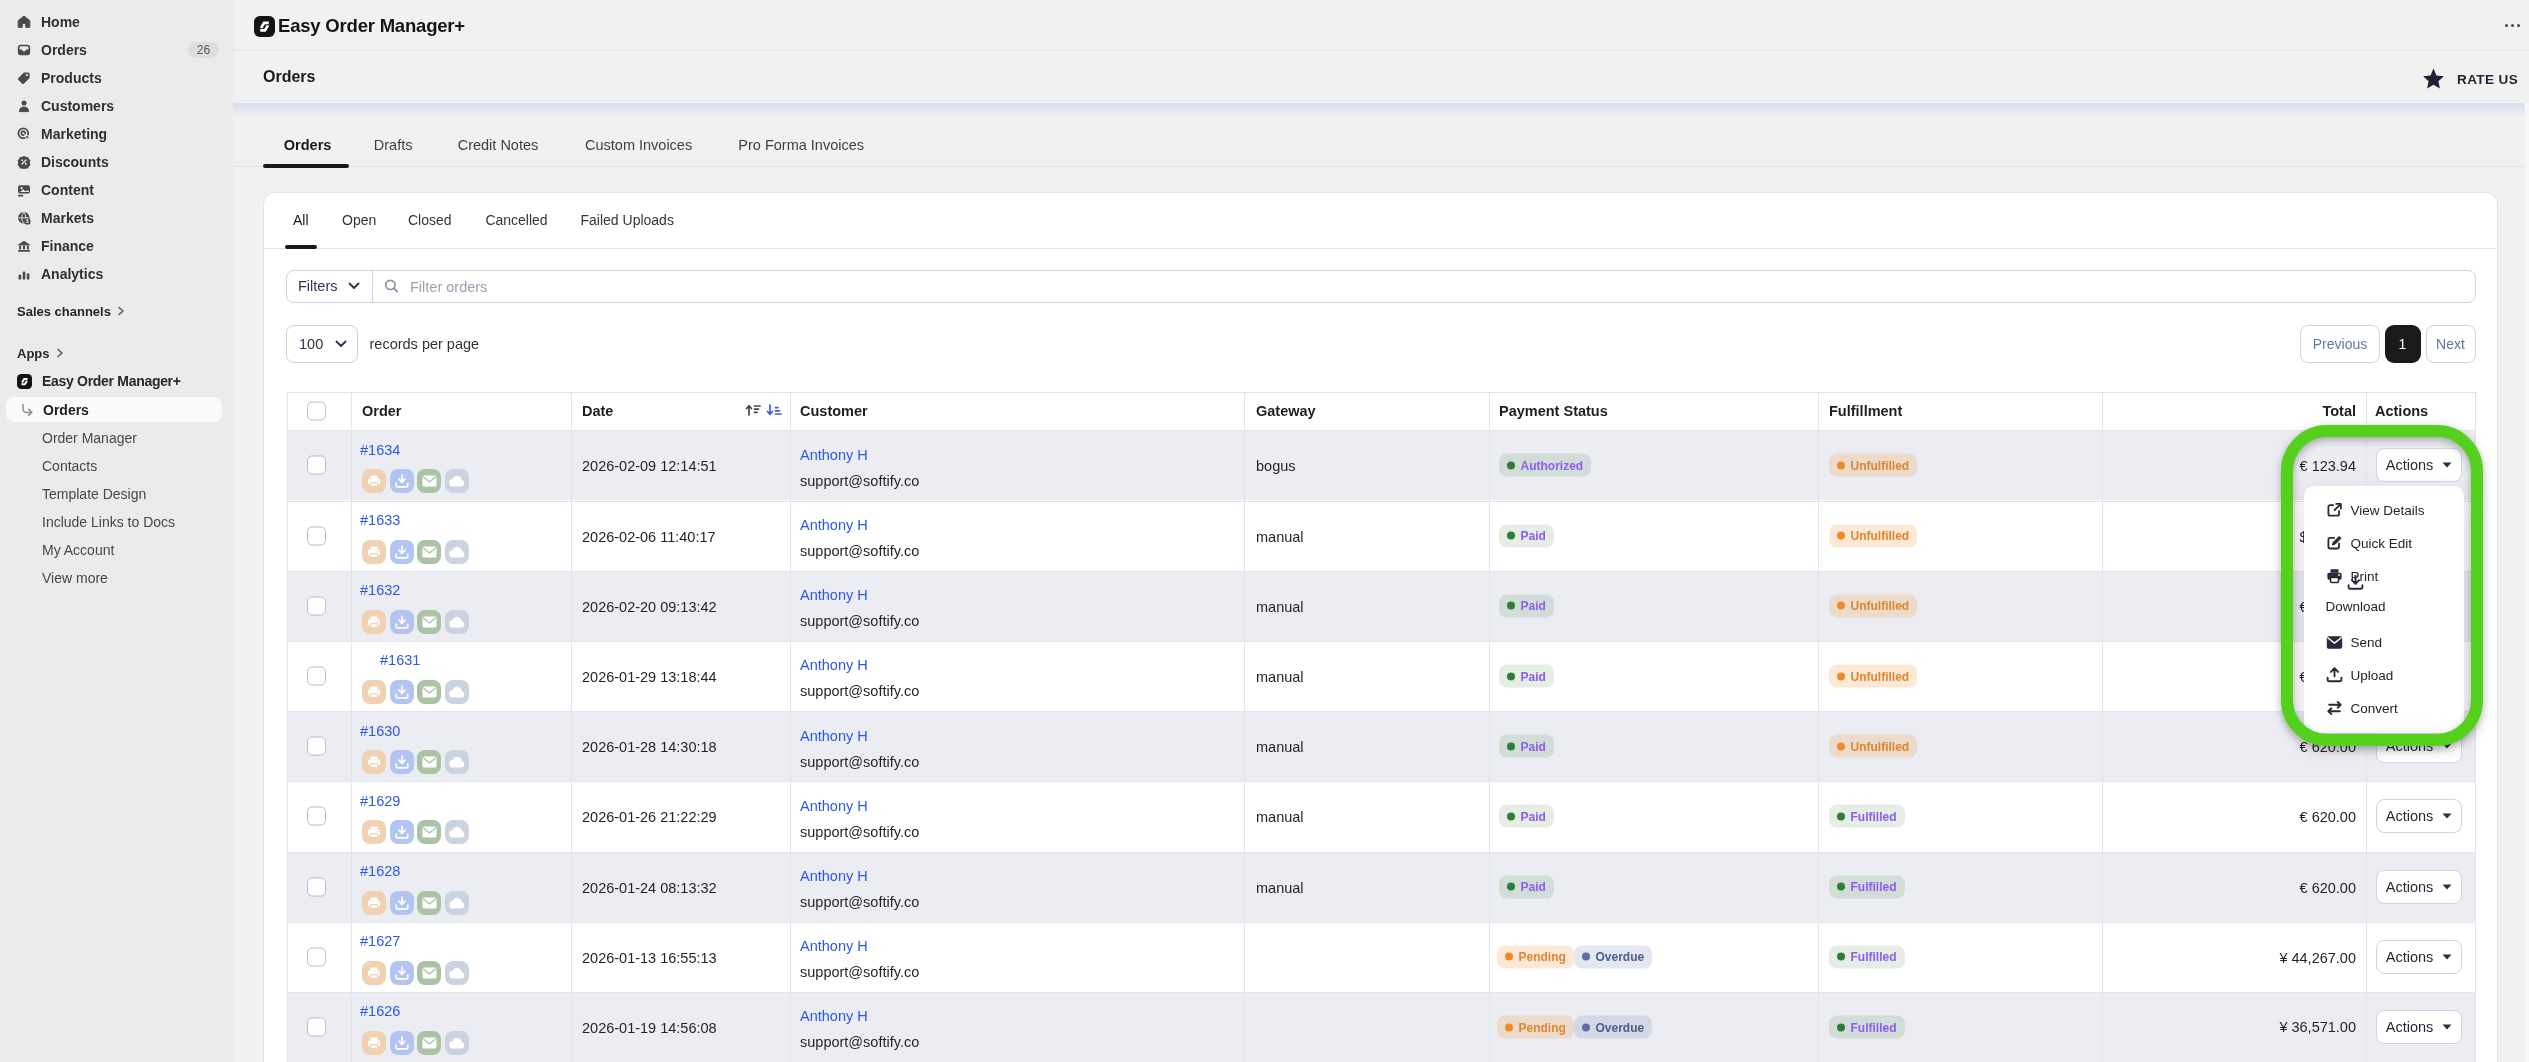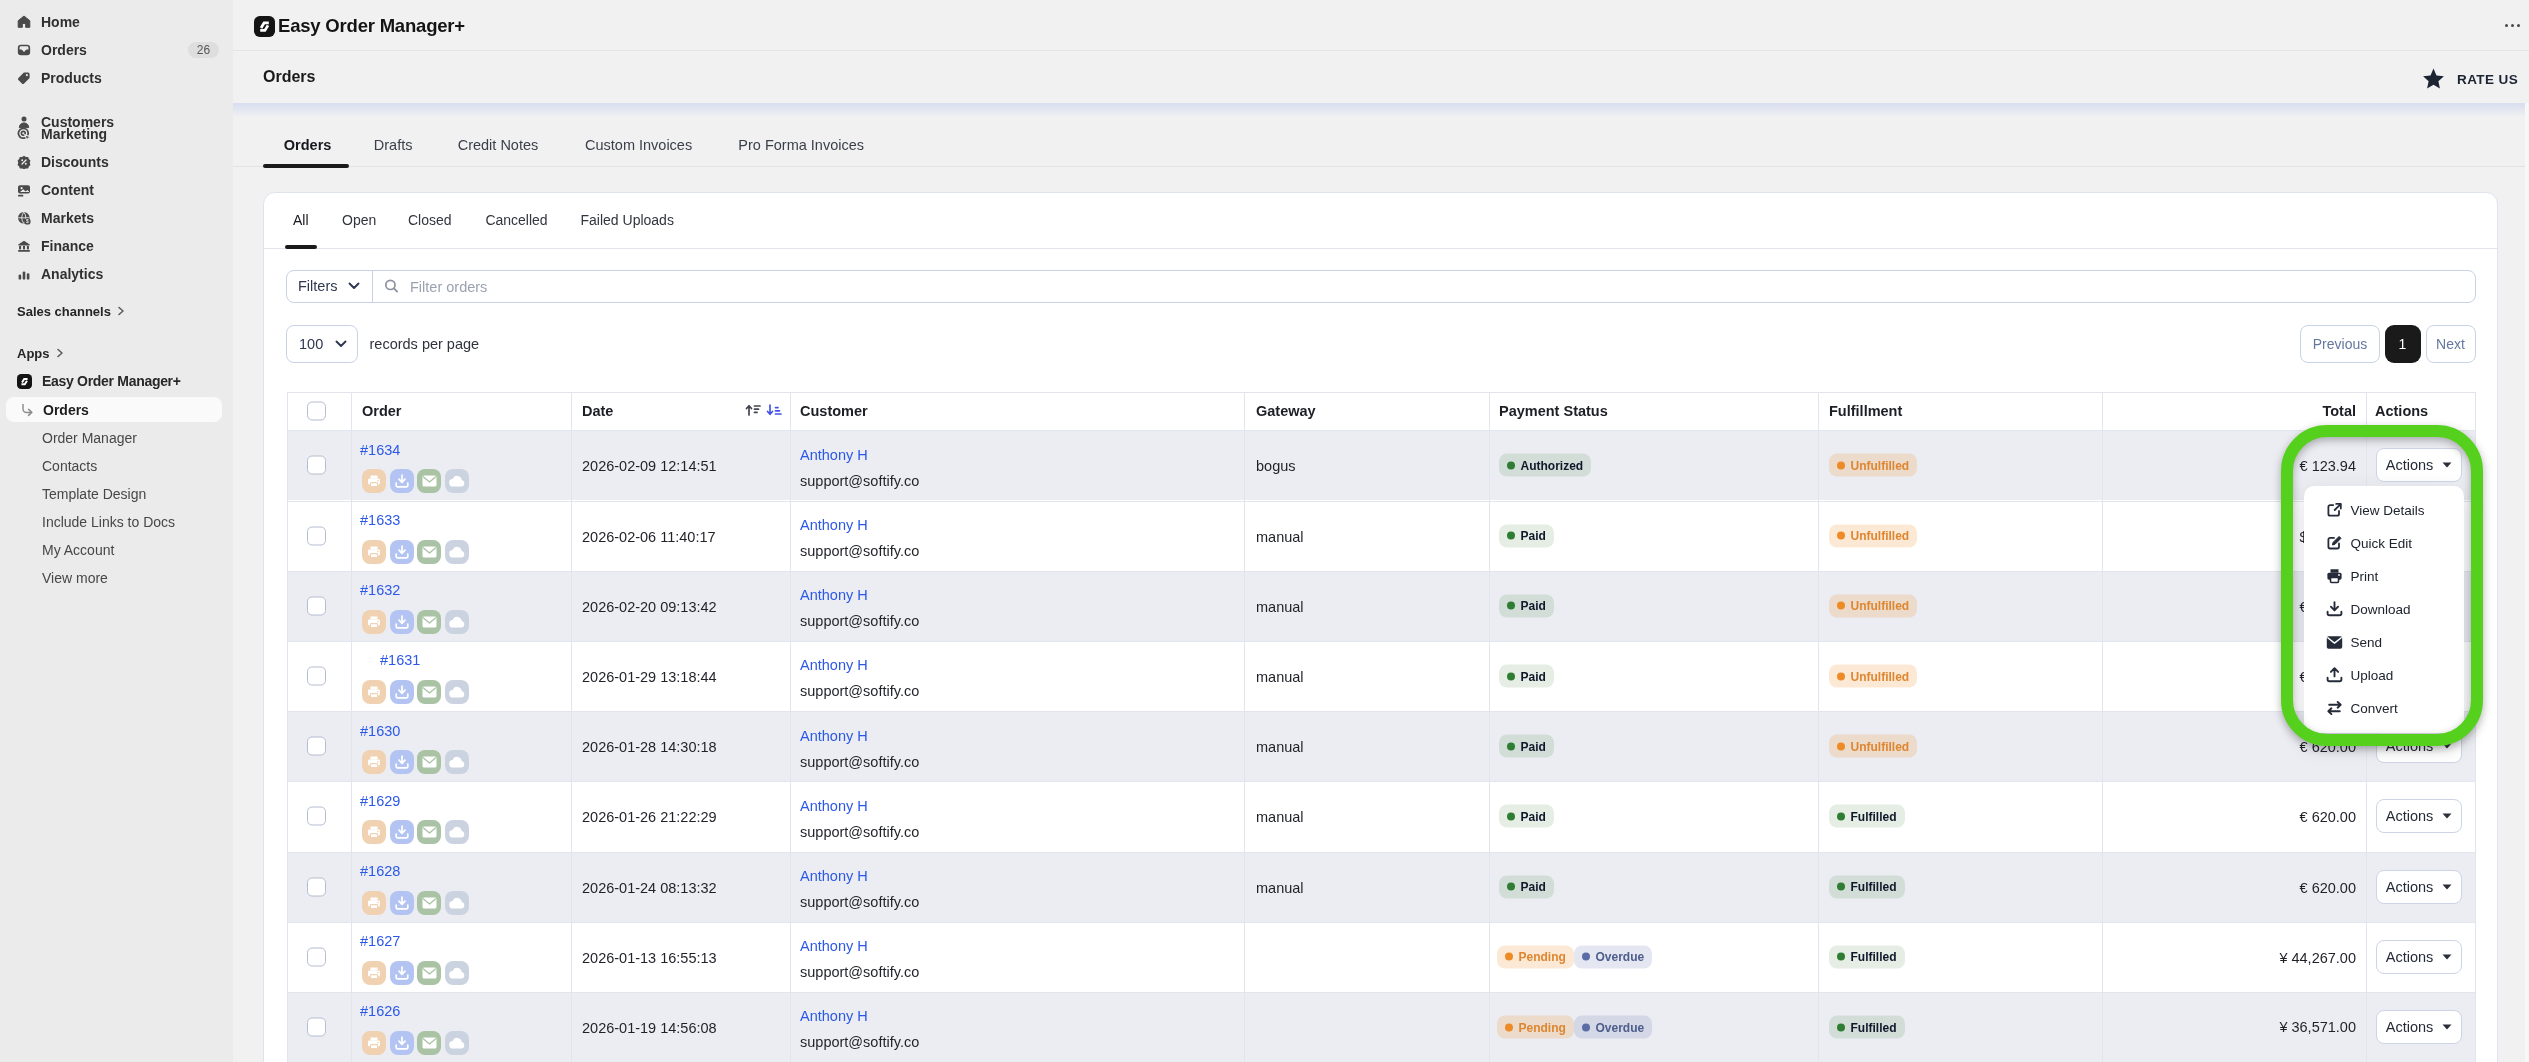--- a/index.html
+++ b/index.html
@@ -2,21 +2,21 @@
 <html><head><meta charset="utf-8"><style>
 *{margin:0;padding:0;box-sizing:border-box;}
 html,body{width:2529px;height:1062px;}
 body{font-family:"Liberation Sans",sans-serif;background:#f1f1f1;overflow:hidden;position:relative;}
 .a{position:absolute;}
 .sb-item{position:absolute;left:17px;display:flex;align-items:center;gap:10px;font-size:14px;font-weight:600;color:#303030;transform:translateY(-50%);}
 .sb-sub{position:absolute;left:42px;font-size:14px;color:#474747;transform:translateY(-50%);white-space:nowrap;}
 .chk{position:absolute;width:19px;height:19px;border:1.5px solid #b4bccf;border-radius:5px;background:#fff;transform:translateY(-50%);}
 .badge{position:absolute;display:inline-flex;align-items:center;gap:5.5px;height:23px;padding:0 8px;border-radius:8px;font-size:12px;font-weight:600;transform:translateY(-50%);}
 .badge i{width:8px;height:8px;border-radius:50%;display:block;}
-.bgreen{background:rgba(53,115,48,0.13);color:#0f172a;}
+.bgreen{background:rgba(53,115,48,0.13);color:#8b5cf6;}
 .bgreen i{background:#2e7d32;}
 .borange{background:rgba(238,146,44,0.20);color:#de8630;}
 .borange i{background:#ef8b26;}
 .bblue{background:rgba(84,102,166,0.16);color:#4d5d8c;}
 .bblue i{background:#5c6da5;}
 .abtn{position:absolute;width:86px;height:34px;background:#fff;border:1px solid #ccd4e6;border-radius:8px;display:flex;align-items:center;justify-content:center;gap:9px;font-size:14.5px;font-weight:400;color:#242a36;}
 .rowicon{width:24px;height:24px;border-radius:8px;display:inline-flex;align-items:center;justify-content:center;}
 .t{position:absolute;font-size:14.5px;color:#1f2127;transform:translateY(-50%);white-space:nowrap;}
 .link{color:#2c58e8;}
 .mi{position:absolute;display:flex;align-items:center;gap:8px;font-size:13.5px;color:#20242e;transform:translateY(-50%);}
@@ -35,21 +35,21 @@
       <path d="M1.5 6.5 H4.7 L7 8.9 L9.3 6.5 H12.5 V9.3 a2.2 2.2 0 0 1 -2.2 2.2 H4.2 A2.2 2.2 0 0 1 1.5 9.3 Z" fill="#4a4a4a"></path>
     </svg>
     <span>Orders</span>
   </div>
 <div class="sb-item" style="top:78px;">
     <svg width="14" height="14" viewBox="0 0 14 14">
       <path fill-rule="evenodd" clip-rule="evenodd" d="M1.4 6.9 L6.9 1.4 h4.1 a1.6 1.6 0 0 1 1.6 1.6 V7.1 L7.1 12.6 a1.6 1.6 0 0 1 -2.2 0 L1.4 9.1 a1.6 1.6 0 0 1 0 -2.2 Z M9.9 5.2 a1.1 1.1 0 1 0 0-2.2 a1.1 1.1 0 0 0 0 2.2Z" fill="#4a4a4a"></path>
     </svg>
     <span>Products</span>
   </div>
-<div class="sb-item" style="top:122px;justify-content:flex-end;">
+<div class="sb-item" style="top:106px;justify-content:flex-end;">
     <svg width="14" height="14" viewBox="0 0 14 14">
       <circle cx="7" cy="4.1" r="2.5" fill="#4a4a4a"></circle>
       <path d="M2.3 12.6 a4.7 4.7 0 0 1 9.4 0 Z" fill="#4a4a4a" stroke="#4a4a4a" stroke-width="1" stroke-linejoin="round"></path>
     </svg>
     <span>Customers</span>
   </div>
 <div class="sb-item" style="top:134px;">
     <svg width="14" height="14" viewBox="0 0 14 14">
       <circle cx="6.3" cy="6.3" r="4.9" fill="none" stroke="#4a4a4a" stroke-width="1.8"></circle>
       <circle cx="6.3" cy="6.3" r="1.9" fill="none" stroke="#4a4a4a" stroke-width="1.6"></circle>
@@ -610,21 +610,21 @@
     <span style="display:inline-flex;width:17px;justify-content:center;">
       <svg width="17" height="17" viewBox="0 0 17 17">
         <path d="M4.5 1.8 h8 v3.4 h-8 Z" fill="#252b38"></path>
         <rect x="1.4" y="5.2" width="14.2" height="7" rx="1.6" fill="#252b38"></rect>
         <rect x="4.5" y="10" width="8" height="5" rx="0.9" fill="#fff" stroke="#252b38" stroke-width="1.6"></rect>
         <circle cx="13" cy="7.5" r="0.9" fill="#fff"></circle>
       </svg>
     </span>
     <span>Print</span>
   </div>
-<div class="mi" style="left:2325.5px;top:609px;z-index:6;">
+<div class="mi" style="left:2325.5px;top:594px;z-index:6;flex-direction:column;">
     <span style="display:inline-flex;width:17px;justify-content:center;">
       <svg width="17" height="17" viewBox="0 0 17 17">
         <path d="M8.5 1.6 V9.6 M4.9 6.2 L8.5 9.9 L12.1 6.2" stroke="#252b38" stroke-width="1.9" fill="none" stroke-linecap="round" stroke-linejoin="round"></path>
         <path d="M1.6 11.2 V13 a1.8 1.8 0 0 0 1.8 1.8 h10.2 a1.8 1.8 0 0 0 1.8 -1.8 V11.2" stroke="#252b38" stroke-width="1.9" fill="none" stroke-linecap="round"></path>
       </svg>
     </span>
     <span>Download</span>
   </div>
 <div class="mi" style="left:2325.5px;top:642px;z-index:6;">
     <span style="display:inline-flex;width:17px;justify-content:center;">

